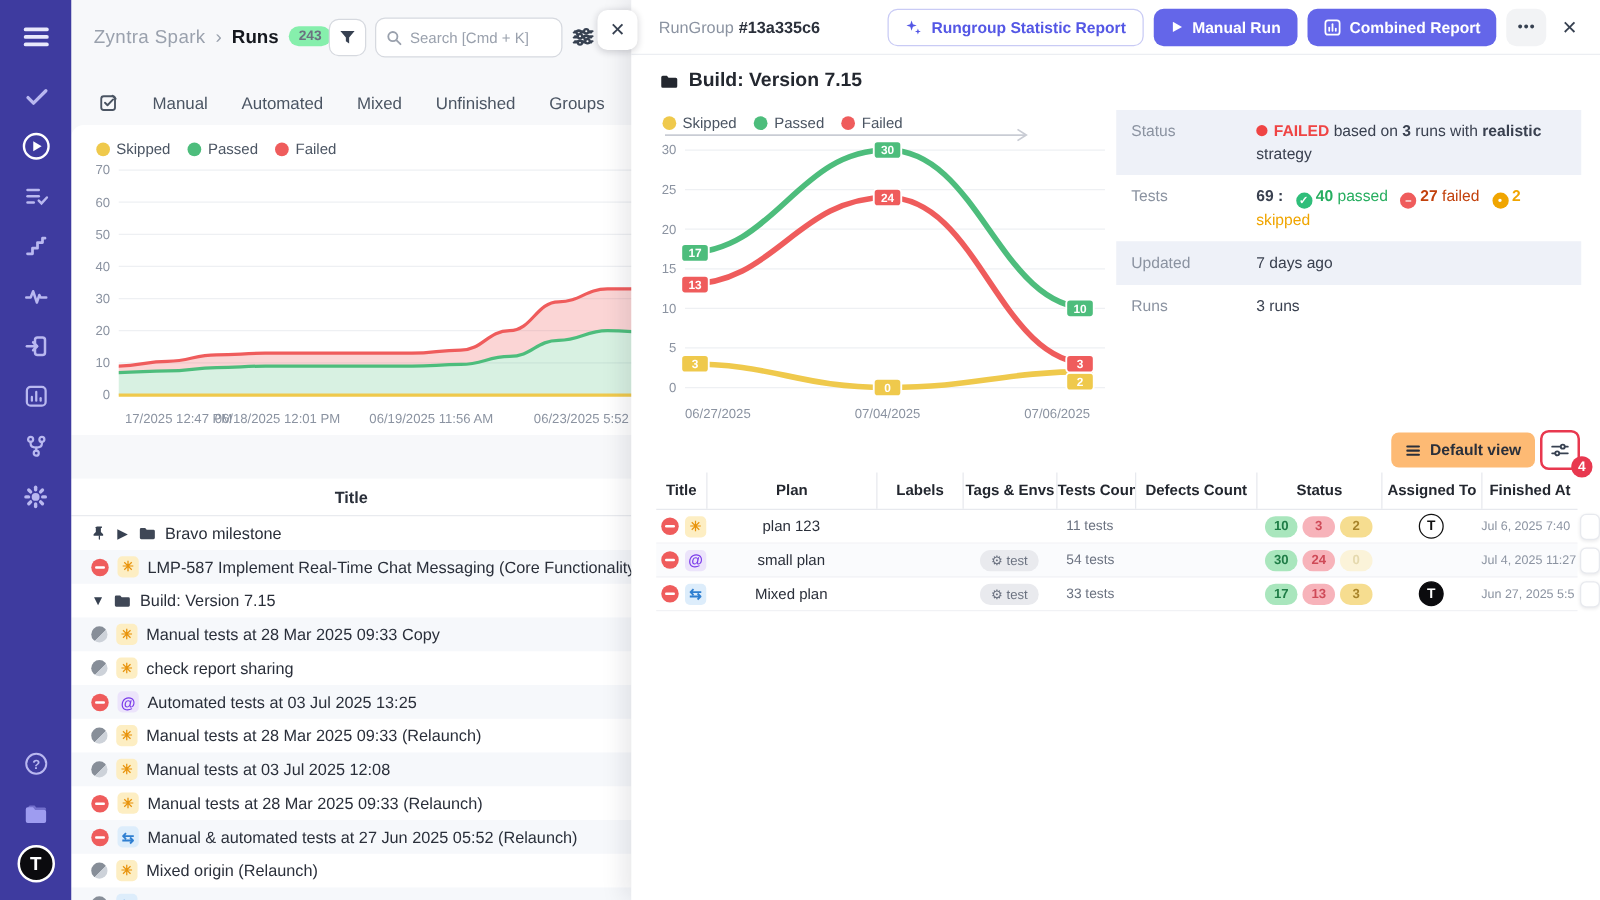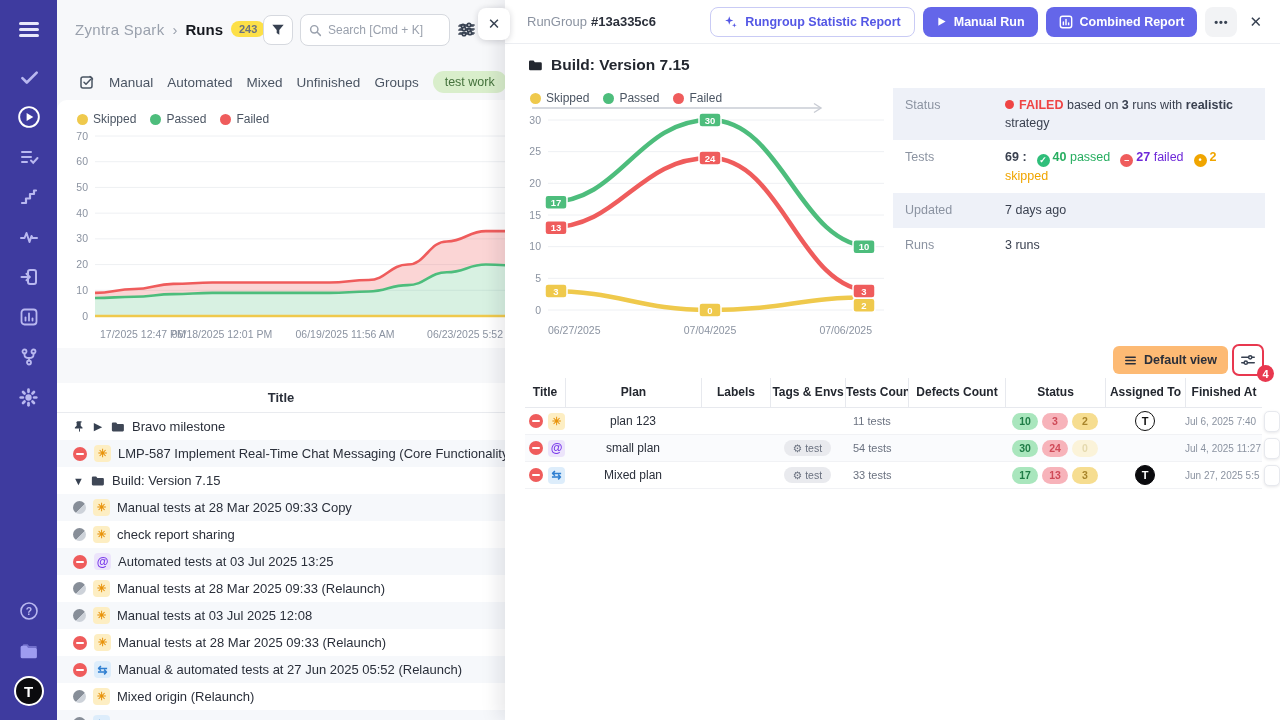--- a/index.html
+++ b/index.html
@@ -23,30 +23,30 @@
   .sb-avatar { width:30px; height:30px; border-radius:50%; background:#0b0b0e; color:#fff;
     display:flex; align-items:center; justify-content:center; font-weight:bold; font-size:15px; border:2px solid #fff; }
 
   
   .left { position:absolute; left:57px; top:0; width:448px; height:720px; background:#f7f8fa; z-index:1; }
   .lp-header { position:relative; height:60px; }
   .breadcrumb { position:absolute; left:18px; top:21px; font-size:15px; color:#9aa1ad; display:flex; gap:8px; align-items:flex-start; white-space:nowrap; }
   .breadcrumb .proj { color:#9aa1ad; letter-spacing:.3px; }
   .breadcrumb .sep { color:#9aa1ad; }
   .breadcrumb .sect { color:#15181e; font-weight:bold; }
-  .count-badge { background:#fde047; color:#6b7280; font-size:11px; font-weight:bold; border-radius:9px; padding:2px 8px; }
+  .count-badge { background:#86efac; color:#6b7280; font-size:11px; font-weight:bold; border-radius:9px; padding:2px 8px; }
   .filter-btn { position:absolute; left:206px; top:15px; width:30px; height:30px; border:1px solid #d6d9df; border-radius:8px;
     background:#fff; display:flex; align-items:center; justify-content:center; cursor:pointer; }
   .search-box { position:absolute; left:243px; top:14px; width:150px; height:32px; border:1px solid #d6d9df; border-radius:8px;
     background:#fff; display:flex; align-items:center; padding:0 8px; gap:6px; }
   .search-box input { border:none; outline:none; width:110px; font-size:12px; color:#374151; background:transparent; }
   .search-box input::placeholder { color:#9aa1ad; }
   .top-sliders { position:absolute; left:400px; top:21px; color:#374151; }
 
-  .tabs { position:absolute; left:0; top:66px; width:528px; height:32px; display:flex; align-items:center; gap:14px; padding-left:22px; }
+  .tabs { position:absolute; left:0; top:66px; width:528px; height:32px; display:flex; align-items:center; gap:27px; padding-left:22px; }
   .tab { font-size:13.5px; color:#4b5563; cursor:pointer; white-space:nowrap; background:none; border:none; }
   .tab-select-icon { color:#4b5563; display:flex; cursor:pointer; }
   .tag-pill { background:#d9eecb; color:#44713c; font-size:12.5px; padding:4px 12px; border-radius:14px; white-space:nowrap; cursor:pointer; }
 
   .chart-card { position:absolute; left:0; top:100px; width:468px; height:248px; background:#fff; border-radius:10px 10px 0 0; }
   .legend { display:flex; gap:14px; align-items:center; padding:10px 0 0 20px; height:28px; }
   .legend .li { display:flex; gap:5px; align-items:center; font-size:12px; color:#4b5563; }
   .legend .dot { width:11px; height:11px; border-radius:50%; }
   .axis-label { font-size:10.5px; fill:#8b93a1; }
 
@@ -96,21 +96,21 @@
   .details { position:absolute; left:388px; top:88px; width:372px; font-size:12.5px; }
   .d-row { display:flex; padding:8px 12px; line-height:1.45; }
   .d-row:nth-child(odd) { background:#eef1f8; }
   .d-label { width:100px; flex:0 0 100px; color:#8b93a1; }
   .d-value { color:#3a4150; }
   .red-b { color:#ef4444; font-weight:bold; }
   .dot-red { display:inline-block; width:9px; height:9px; border-radius:50%; background:#ef4444; margin-right:5px; }
   .ic-pass, .ic-fail, .ic-skip { display:inline-flex; width:13px; height:13px; border-radius:50%; color:#fff;
     align-items:center; justify-content:center; font-size:9px; font-weight:bold; vertical-align:-2px; margin:0 3px 0 10px; }
   .ic-pass { background:#2fbe7a; } .ic-fail { background:#ef5c5c; } .ic-skip { background:#f0a500; }
-  .t-pass { color:#27ae60; } .t-fail { color:#6d28d9;margin-top:28px; } .t-skip { color:#f0a500; }
+  .t-pass { color:#27ae60; } .t-fail { color:#c2410c;margin-top:28px; } .t-skip { color:#f0a500; }
 
   .view-row { position:absolute; top:346px; right:18px; display:flex; gap:6px; align-items:center; }
   .view-btn { height:28px; background:#fdba74; border:none; border-radius:6px; display:flex; align-items:center; gap:7px;
     padding:0 11px; font-size:12.5px; color:#2a2f3a; font-weight:bold; cursor:pointer; font-family:"Liberation Sans", sans-serif;}
   .cols-btn { width:28px; height:28px; background:#fff; border:none; border-radius:6px; display:flex; align-items:center;
     justify-content:center; color:#374151; cursor:pointer; }
 
   .gtable { position:absolute; left:20px; top:378px; width:737px; font-size:12px; }
   .g-head, .g-row { display:grid; grid-template-columns:40px 136px 69px 75px 63px 97px 100px 80px 77px; align-items:center; }
   .g-head { height:30px; font-weight:bold; color:#23272f; border-bottom:1px solid #e7e9ee; }

